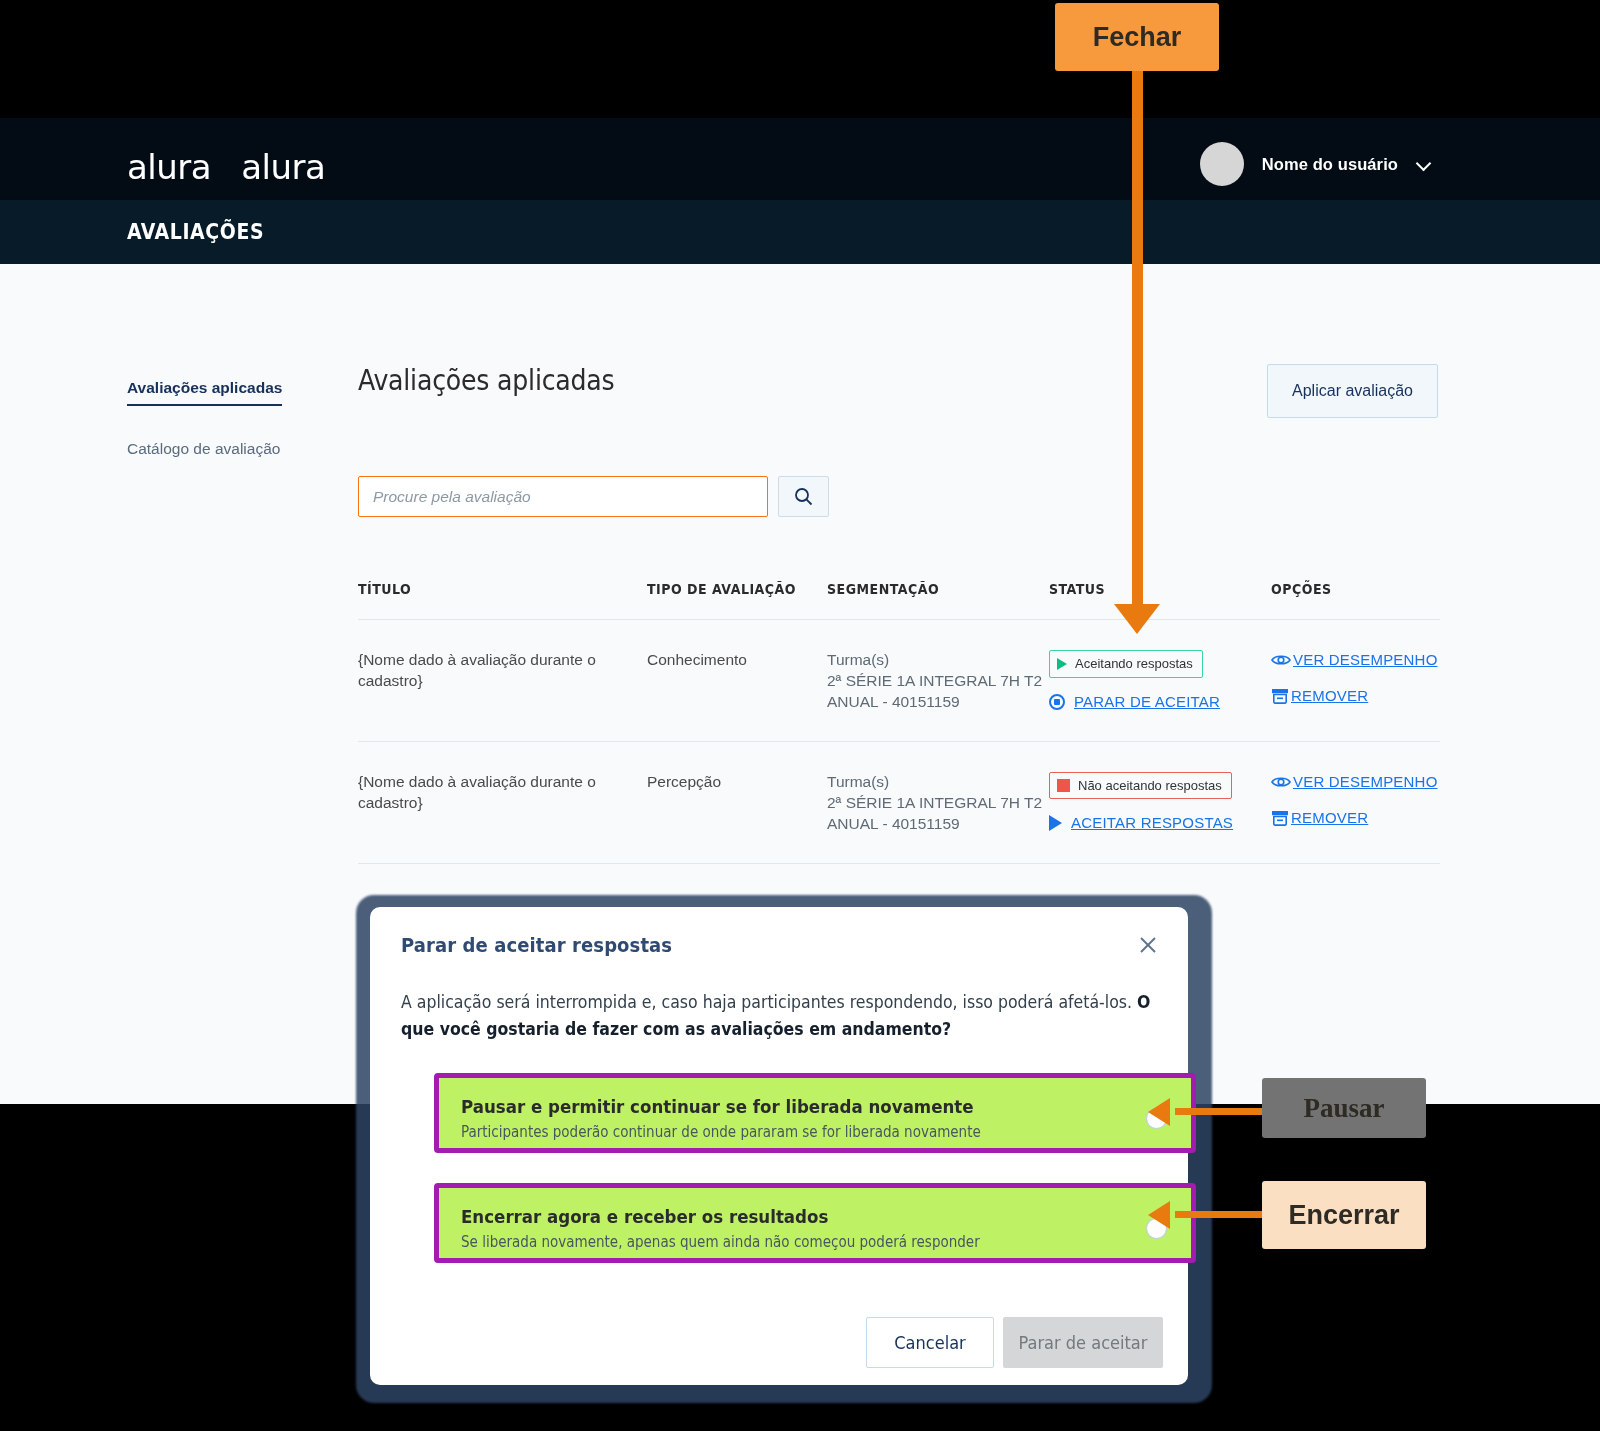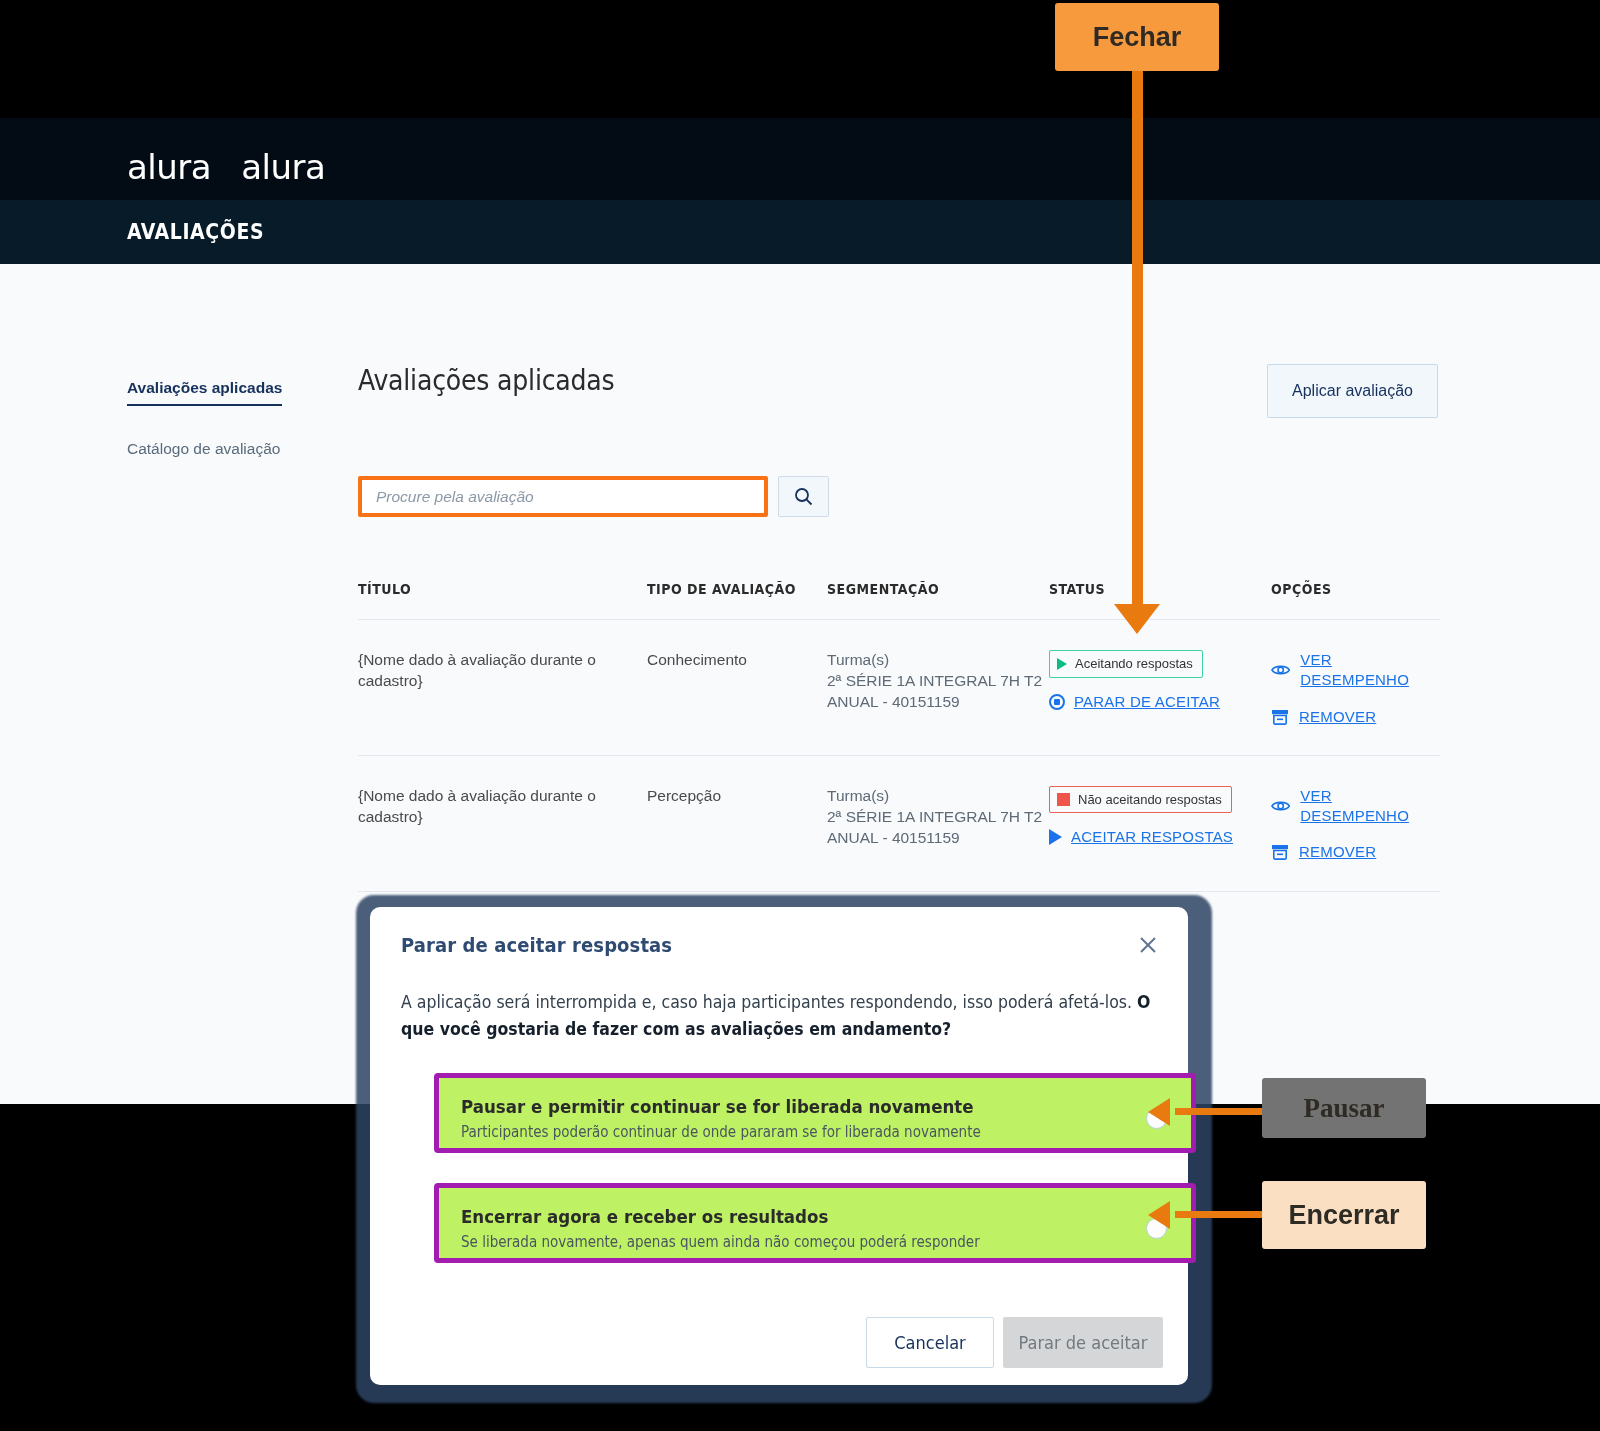--- a/index.html
+++ b/index.html
@@ -117,21 +117,21 @@
     font-size: 16px;
     padding: 17px 24px;
     border-radius: 2px;
     cursor: pointer;
     font-family: "Liberation Sans", sans-serif;
   }
 
   .search-row { display: flex; margin-top: 58px; }
   .search-input {
     width: 410px; height: 41px;
-    border: 4px solid #f97316;
+    border: 1px solid #f97316;
     background: #ffffff;
     padding: 0 14px;
     font-size: 15.5px;
     font-style: italic;
     color: #7a8794;
     border-radius: 2px;
     font-family: "Liberation Sans", sans-serif;
   }
   .search-input::placeholder { color: #8d99a6; font-style: italic; }
   .search-btn {
@@ -188,21 +188,21 @@
 
   .action-link {
     display: flex; align-items: center; gap: 9px;
     margin-top: 14px; cursor: pointer;
   }
   .action-link span.lbl {
     color: #1a73e8; font-size: 15px;
     text-decoration: underline; letter-spacing: 0.2px;
   }
   .opt-link {
-    display: flex; align-items: center; gap: 10px;
+    display: flex; align-items: center; gap: 2px;
     cursor: pointer;
   }
   .opt-link + .opt-link { margin-top: 16px; }
   .opt-link span.lbl {
     color: #1a73e8; font-size: 15px;
     text-decoration: underline; letter-spacing: 0.2px;
   }
 
   .radio-icon {
     width: 16px; height: 16px; border-radius: 50%;
@@ -356,20 +356,25 @@
 <body>
 
 <div id="root">
 
   <div class="app-window">
 
     <div class="app-topbar">
       <div class="logo-group">
         <div class="logo">alura</div>
         <div class="logo">alura</div>
+      </div>
+      <div class="user-area">
+        <div class="avatar"></div>
+        <div class="user-name">Nome do usuário</div>
+        <div class="chevron-down"></div>
       </div>
     </div>
 
     <div class="app-subbar">
       <div class="subbar-title">AVALIAÇÕES</div>
     </div>
 
     <div class="app-body">
 
       <div class="sidebar">

